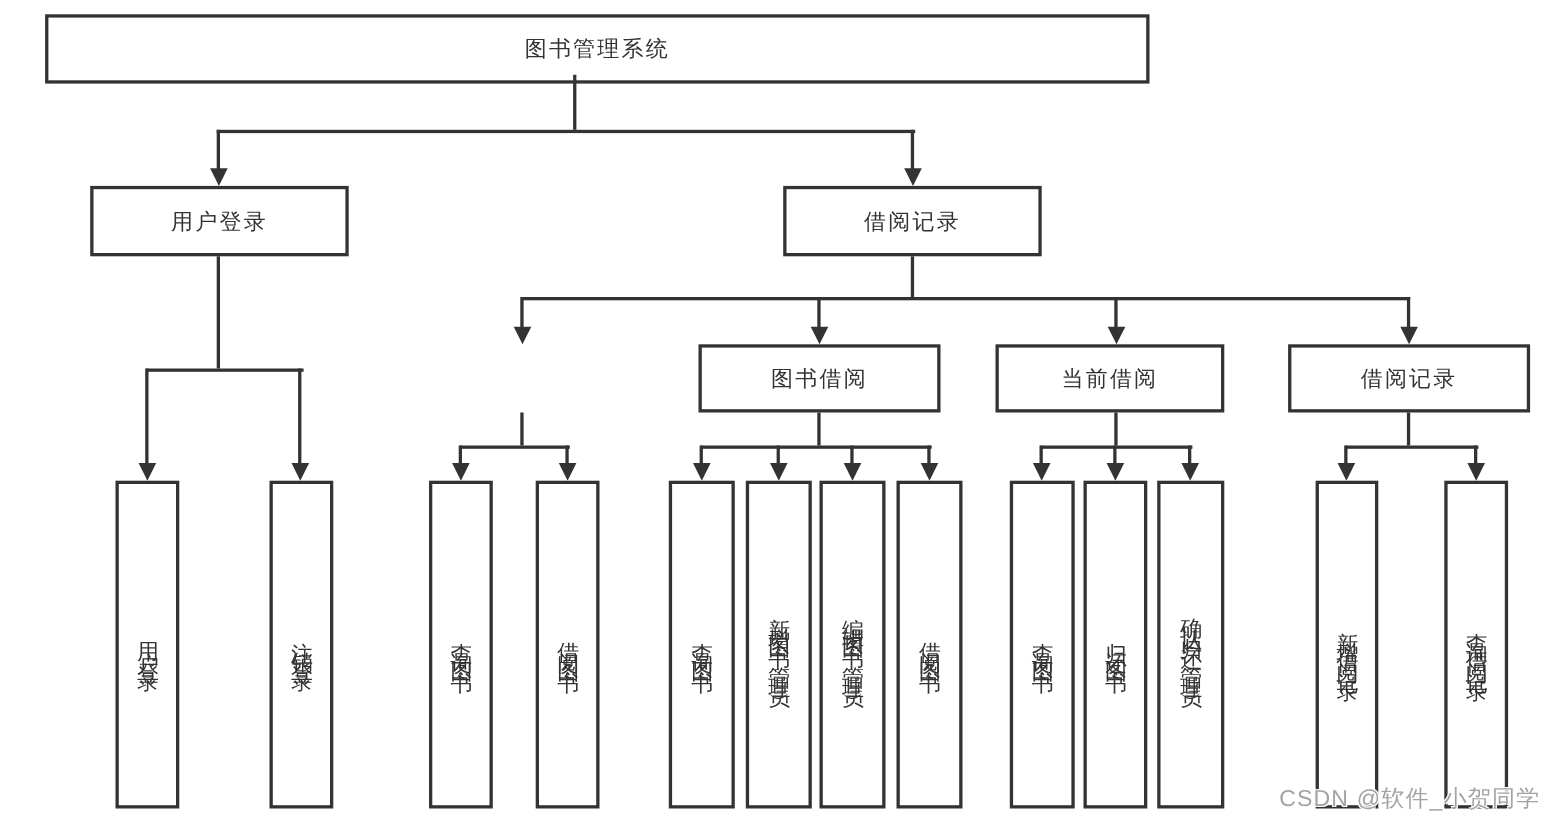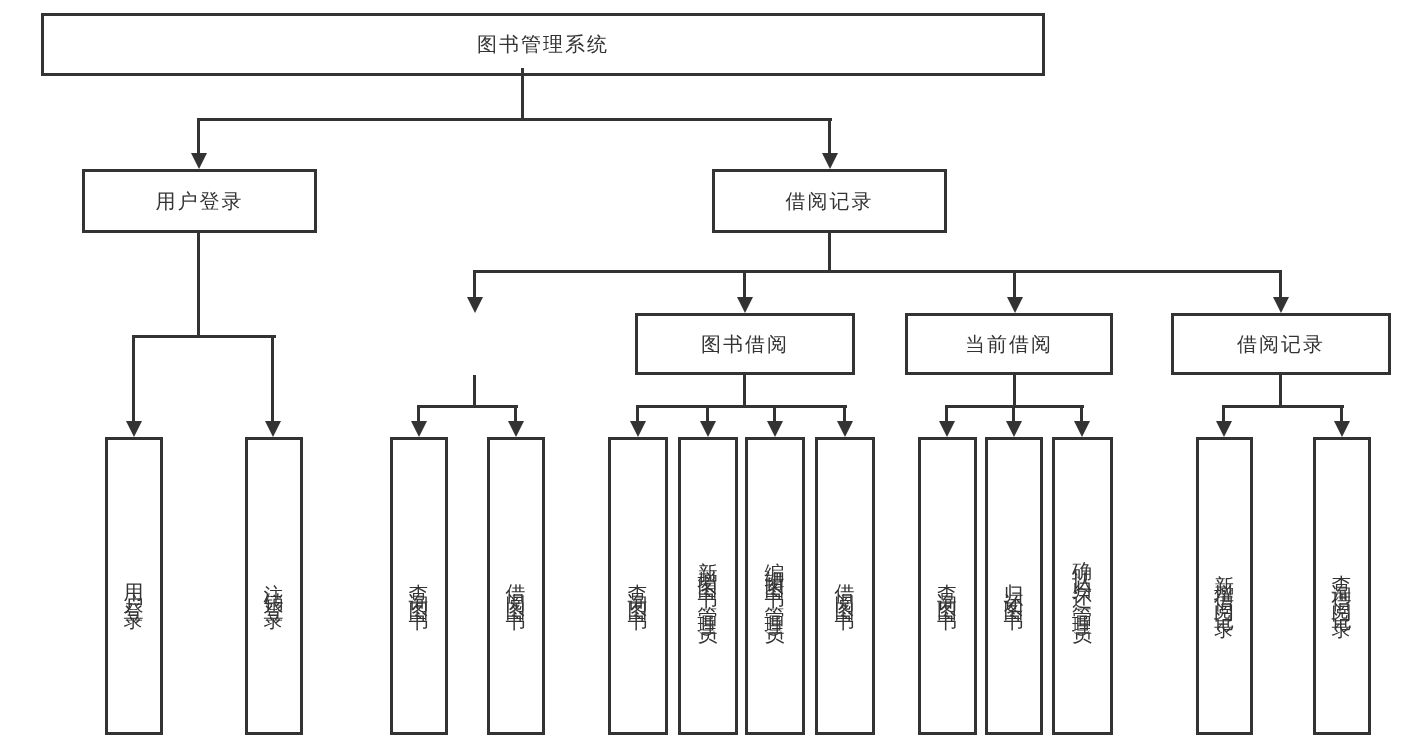--- a/index.html
+++ b/index.html
@@ -152,14 +152,15 @@
     <span>确认归还（管理员）</span>
   </div>
 
   <div class="vnode" style="left:1196px;top:437px;width:57px;height:298px;">
     <span>新增借阅记录</span>
   </div>
   <div class="vnode" style="left:1313px;top:437px;width:58px;height:298px;">
     <span>查询借阅记录</span>
   </div>
 
+  <div class="watermark">CSDN @软件_小贺同学</div>
 
 </div>
 
 </body></html>

